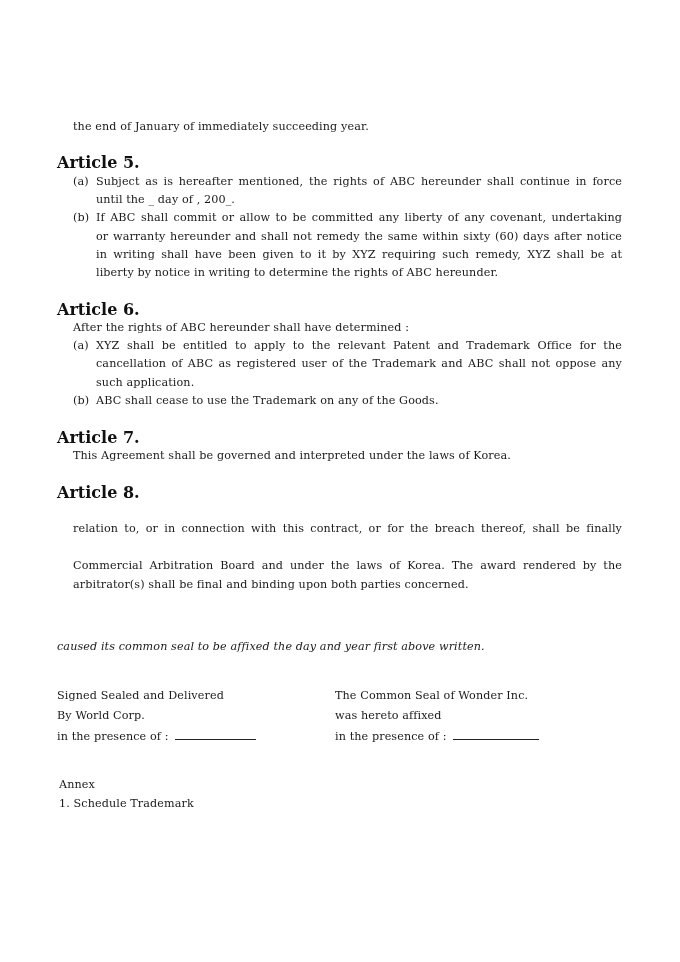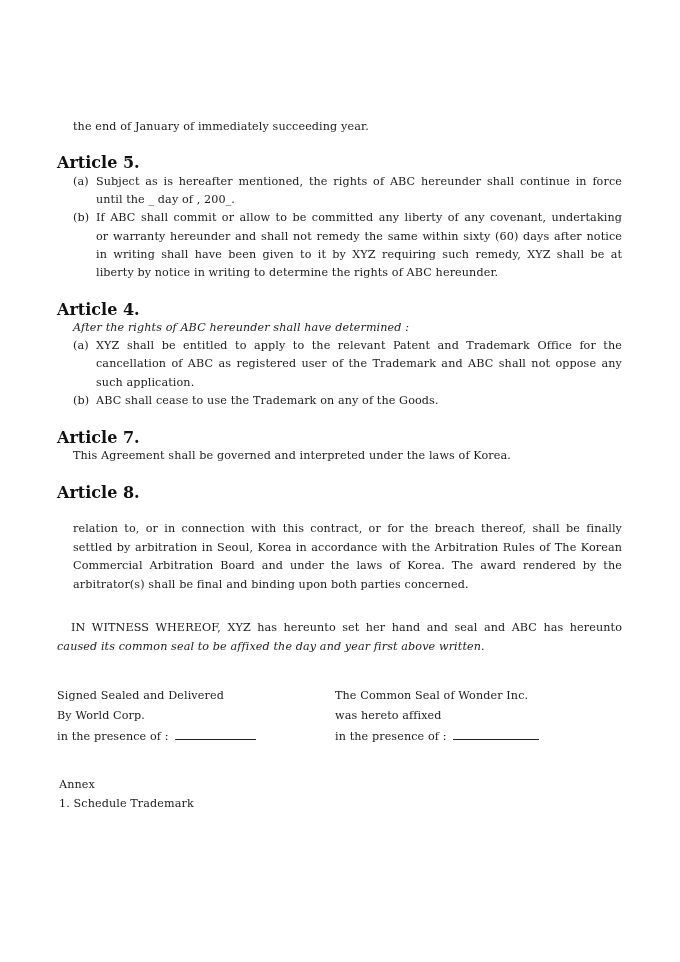--- a/index.html
+++ b/index.html
@@ -37,39 +37,37 @@
   <div class="line" style="left:73px; top:175px;">(a)</div>
   <div class="line just" style="left:96px; top:175px; width:526px;">Subject as is hereafter mentioned, the rights of ABC hereunder shall continue in force</div>
   <div class="line" style="left:96px; top:193px;">until the _ day of , 200_.</div>
 
   <div class="line" style="left:73px; top:211px;">(b)</div>
   <div class="line just" style="left:96px; top:211px; width:526px;">If ABC shall commit or allow to be committed any liberty of any covenant, undertaking</div>
   <div class="line just" style="left:96px; top:230px; width:526px;">or warranty hereunder and shall not remedy the same within sixty (60) days after notice</div>
   <div class="line just" style="left:96px; top:248px; width:526px;">in writing shall have been given to it by XYZ requiring such remedy, XYZ shall be at</div>
   <div class="line" style="left:96px; top:266px;">liberty by notice in writing to determine the rights of ABC hereunder.</div>
 
-  <div class="heading" style="left:57px; top:303px;">Article 4.</div>
-  <div class="line" style="left:73px; top:321px;font-style:italic;">After the rights of ABC hereunder shall have determined :</div>
+  <div class="heading" style="left:57px; top:303px;">Article 6.</div>
+  <div class="line" style="left:73px; top:321px;">After the rights of ABC hereunder shall have determined :</div>
   <div class="line" style="left:73px; top:339px;">(a)</div>
   <div class="line just" style="left:96px; top:357px; width:526px;">cancellation of ABC as registered user of the Trademark and ABC shall not oppose any</div>
   <div class="line just" style="left:96px; top:339px; width:526px;">XYZ shall be entitled to apply to the relevant Patent and Trademark Office for the</div>
   <div class="line" style="left:96px; top:376px;text-align:right;">such application.</div>
   <div class="line" style="left:73px; top:394px;">(b)</div>
   <div class="line" style="left:96px; top:394px;">ABC shall cease to use the Trademark on any of the Goods.</div>
 
   <div class="heading" style="left:57px; top:431px;">Article 7.</div>
   <div class="line" style="left:73px; top:449px;">This Agreement shall be governed and interpreted under the laws of Korea.</div>
 
   <div class="heading" style="left:57px; top:486px;">Article 8.</div>
   <div class="line just" style="left:73px; top:522px; width:549px;">relation to, or in connection with this contract, or for the breach thereof, shall be finally</div>
-  <div class="line just" style="left:73px; top:541px; width:549px;">settled by arbitration in Seoul, Korea in accordance with the Arbitration Rules of The Korean</div>
   <div class="line just" style="left:73px; top:559px; width:549px;">Commercial Arbitration Board and under the laws of Korea. The award rendered by the</div>
   <div class="line" style="left:73px; top:578px;">arbitrator(s) shall be final and binding upon both parties concerned.</div>
 
-  <div class="line just" style="left:71px; top:621px; width:551px;">IN WITNESS WHEREOF, XYZ has hereunto set her hand and seal and ABC has hereunto</div>
   <div class="line" style="left:57px; top:640px;font-style:italic;">caused its common seal to be affixed the day and year first above written.</div>
 
   <div class="line" style="left:57px; top:689px;">Signed Sealed and Delivered</div>
   <div class="line" style="left:57px; top:709px;">By World Corp.</div>
   <div class="line" style="left:57px; top:728px;">
     <span>in the presence of :</span>
     <span class="uline" style="width:81px; margin-left:3px;"></span>
   </div>
 
   <div class="line" style="left:335px; top:689px;">The Common Seal of Wonder Inc.</div>

